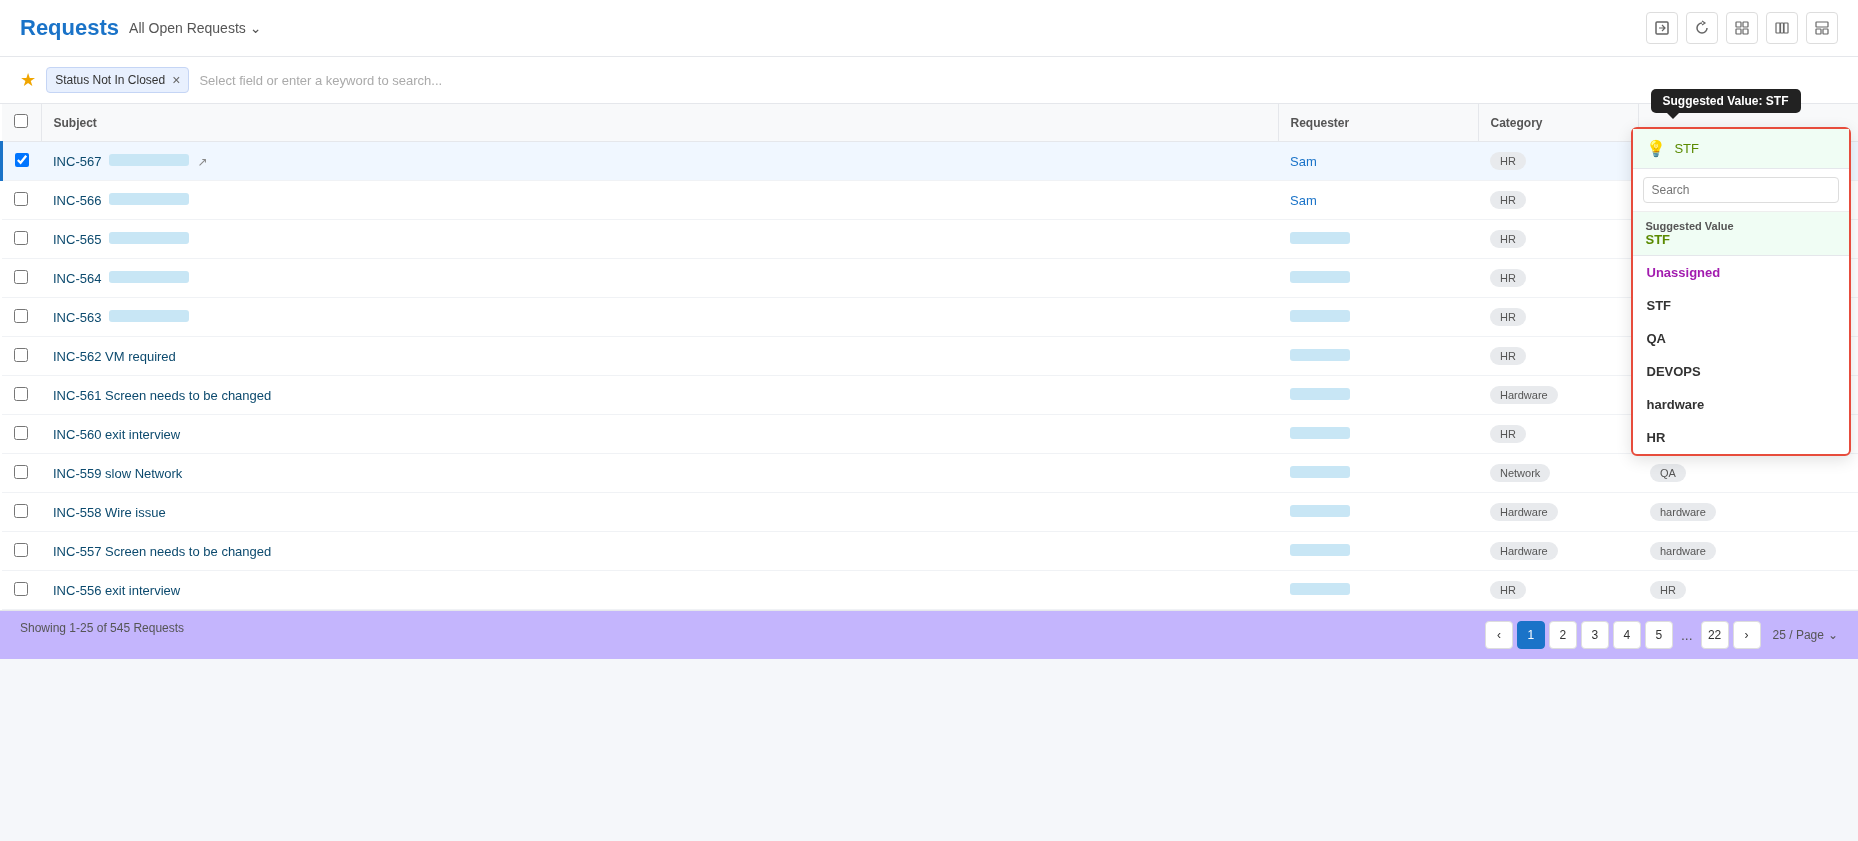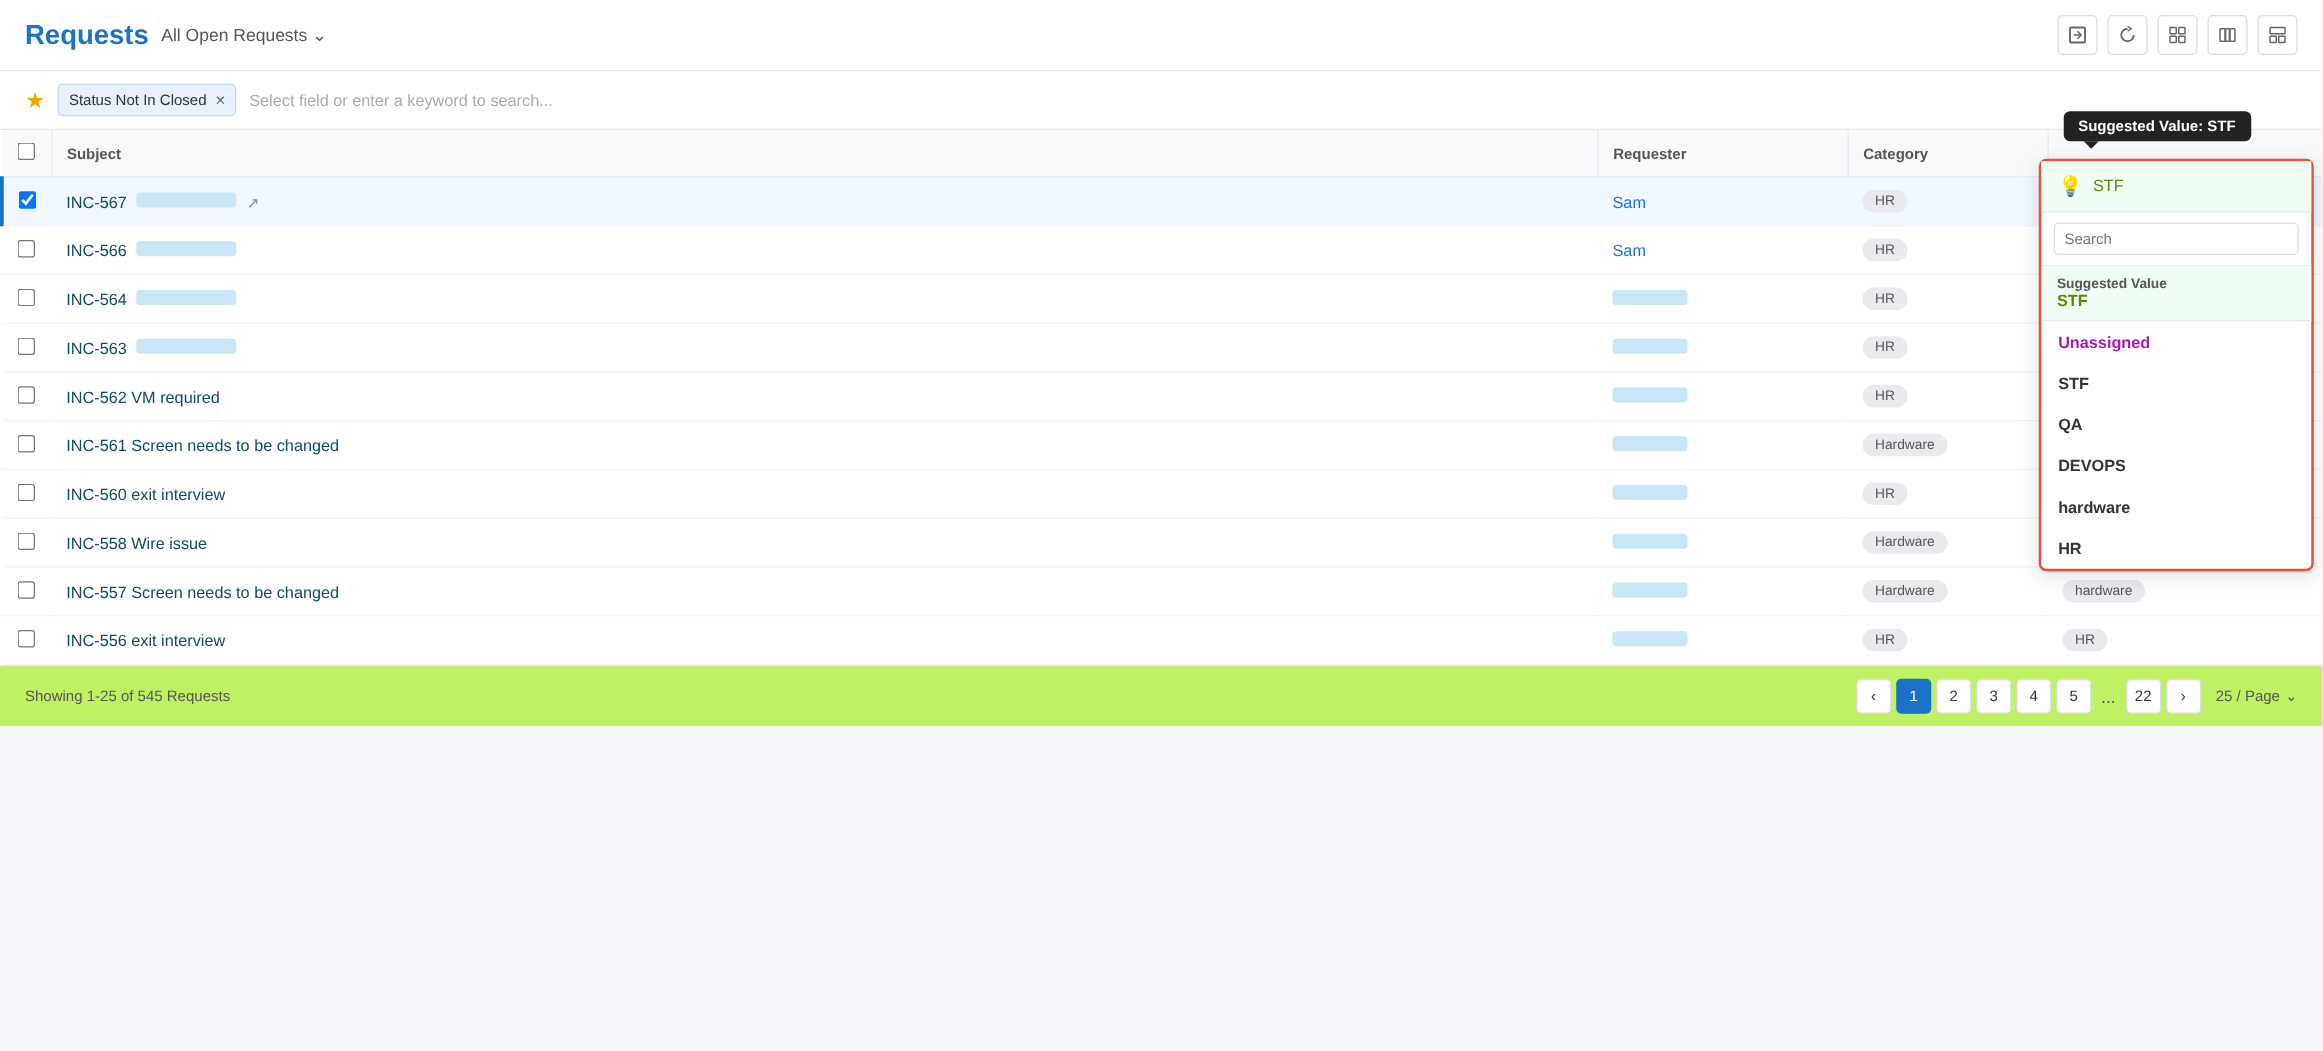--- a/index.html
+++ b/index.html
@@ -92,22 +92,22 @@
     .sv-title { font-size: 11px; font-weight: 700; color: #555; }
     .sv-value { font-size: 13px; color: #5a8a00; font-weight: 600; }
 
     .dropdown-list { max-height: 220px; overflow-y: auto; }
     .dropdown-item {
       padding: 9px 14px; font-size: 13px; cursor: pointer; color: #333;
     }
     .dropdown-item.unassigned { color: #a21caf; }
 
     .footer {
-      display: flex; align-items: center; justify-content: space-between;
-      padding: 10px 20px; background: #bef264; border-top: 1px solid #e5e7eb;
+      display: flex; justify-content: space-between;
+      padding: 10px 20px; background: #c4b5fd; border-top: 1px solid #e5e7eb;
       font-size: 12px; color: #555;
     }
     .pagination { display: flex; align-items: center; gap: 4px; }
     .page-btn {
       width: 28px; height: 28px; border: 1px solid #ddd; border-radius: 4px;
       background: #fff; cursor: pointer; display: flex; align-items: center;
       justify-content: center; font-size: 12px; color: #333;
     }
     .page-btn.active { background: #1a73c8; color: #fff; border-color: #1a73c8; }
     .page-size { display: flex; align-items: center; gap: 4px; font-size: 12px; cursor: pointer; }
@@ -225,20 +225,27 @@
         </tr>
         <tr>
           <td class="checkbox-col"><input type="checkbox" style=""></td>
           <td><a href="#" class="subject-link">INC-566</a><span class="blurred" style="margin-left: 8px;"></span></td>
           <td><a href="#" class="requester-link">Sam</a></td>
           <td><span class="badge">HR</span></td>
           <td></td>
         </tr>
         <tr>
           <td class="checkbox-col"><input type="checkbox" style=""></td>
+          <td><a href="#" class="subject-link">INC-565</a><span class="blurred" style="margin-left: 8px;"></span></td>
+          <td><span class="blurred blurred-sm"></span></td>
+          <td><span class="badge">HR</span></td>
+          <td></td>
+        </tr>
+        <tr>
+          <td class="checkbox-col"><input type="checkbox" style=""></td>
           <td><a href="#" class="subject-link">INC-564</a><span class="blurred" style="margin-left: 8px;"></span></td>
           <td><span class="blurred blurred-sm"></span></td>
           <td><span class="badge">HR</span></td>
           <td></td>
         </tr>
         <tr>
           <td class="checkbox-col"><input type="checkbox" style=""></td>
           <td><a href="#" class="subject-link">INC-563</a><span class="blurred" style="margin-left: 8px;"></span></td>
           <td><span class="blurred blurred-sm"></span></td>
           <td><span class="badge">HR</span></td>
@@ -257,20 +264,27 @@
           <td><span class="blurred blurred-sm"></span></td>
           <td><span class="badge">Hardware</span></td>
           <td></td>
         </tr>
         <tr>
           <td class="checkbox-col"><input type="checkbox" style=""></td>
           <td><a href="#" class="subject-link">INC-560 exit interview</a></td>
           <td><span class="blurred blurred-sm"></span></td>
           <td><span class="badge">HR</span></td>
           <td></td>
+        </tr>
+        <tr>
+          <td class="checkbox-col"><input type="checkbox" style=""></td>
+          <td><a href="#" class="subject-link">INC-559 slow Network</a></td>
+          <td><span class="blurred blurred-sm"></span></td>
+          <td><span class="badge">Network</span></td>
+          <td><span class="badge">QA</span></td>
         </tr>
         <tr>
           <td class="checkbox-col"><input type="checkbox" style=""></td>
           <td><a href="#" class="subject-link">INC-558 Wire issue</a></td>
           <td><span class="blurred blurred-sm"></span></td>
           <td><span class="badge">Hardware</span></td>
           <td><span class="badge">hardware</span></td>
         </tr>
         <tr>
           <td class="checkbox-col"><input type="checkbox" style=""></td>

